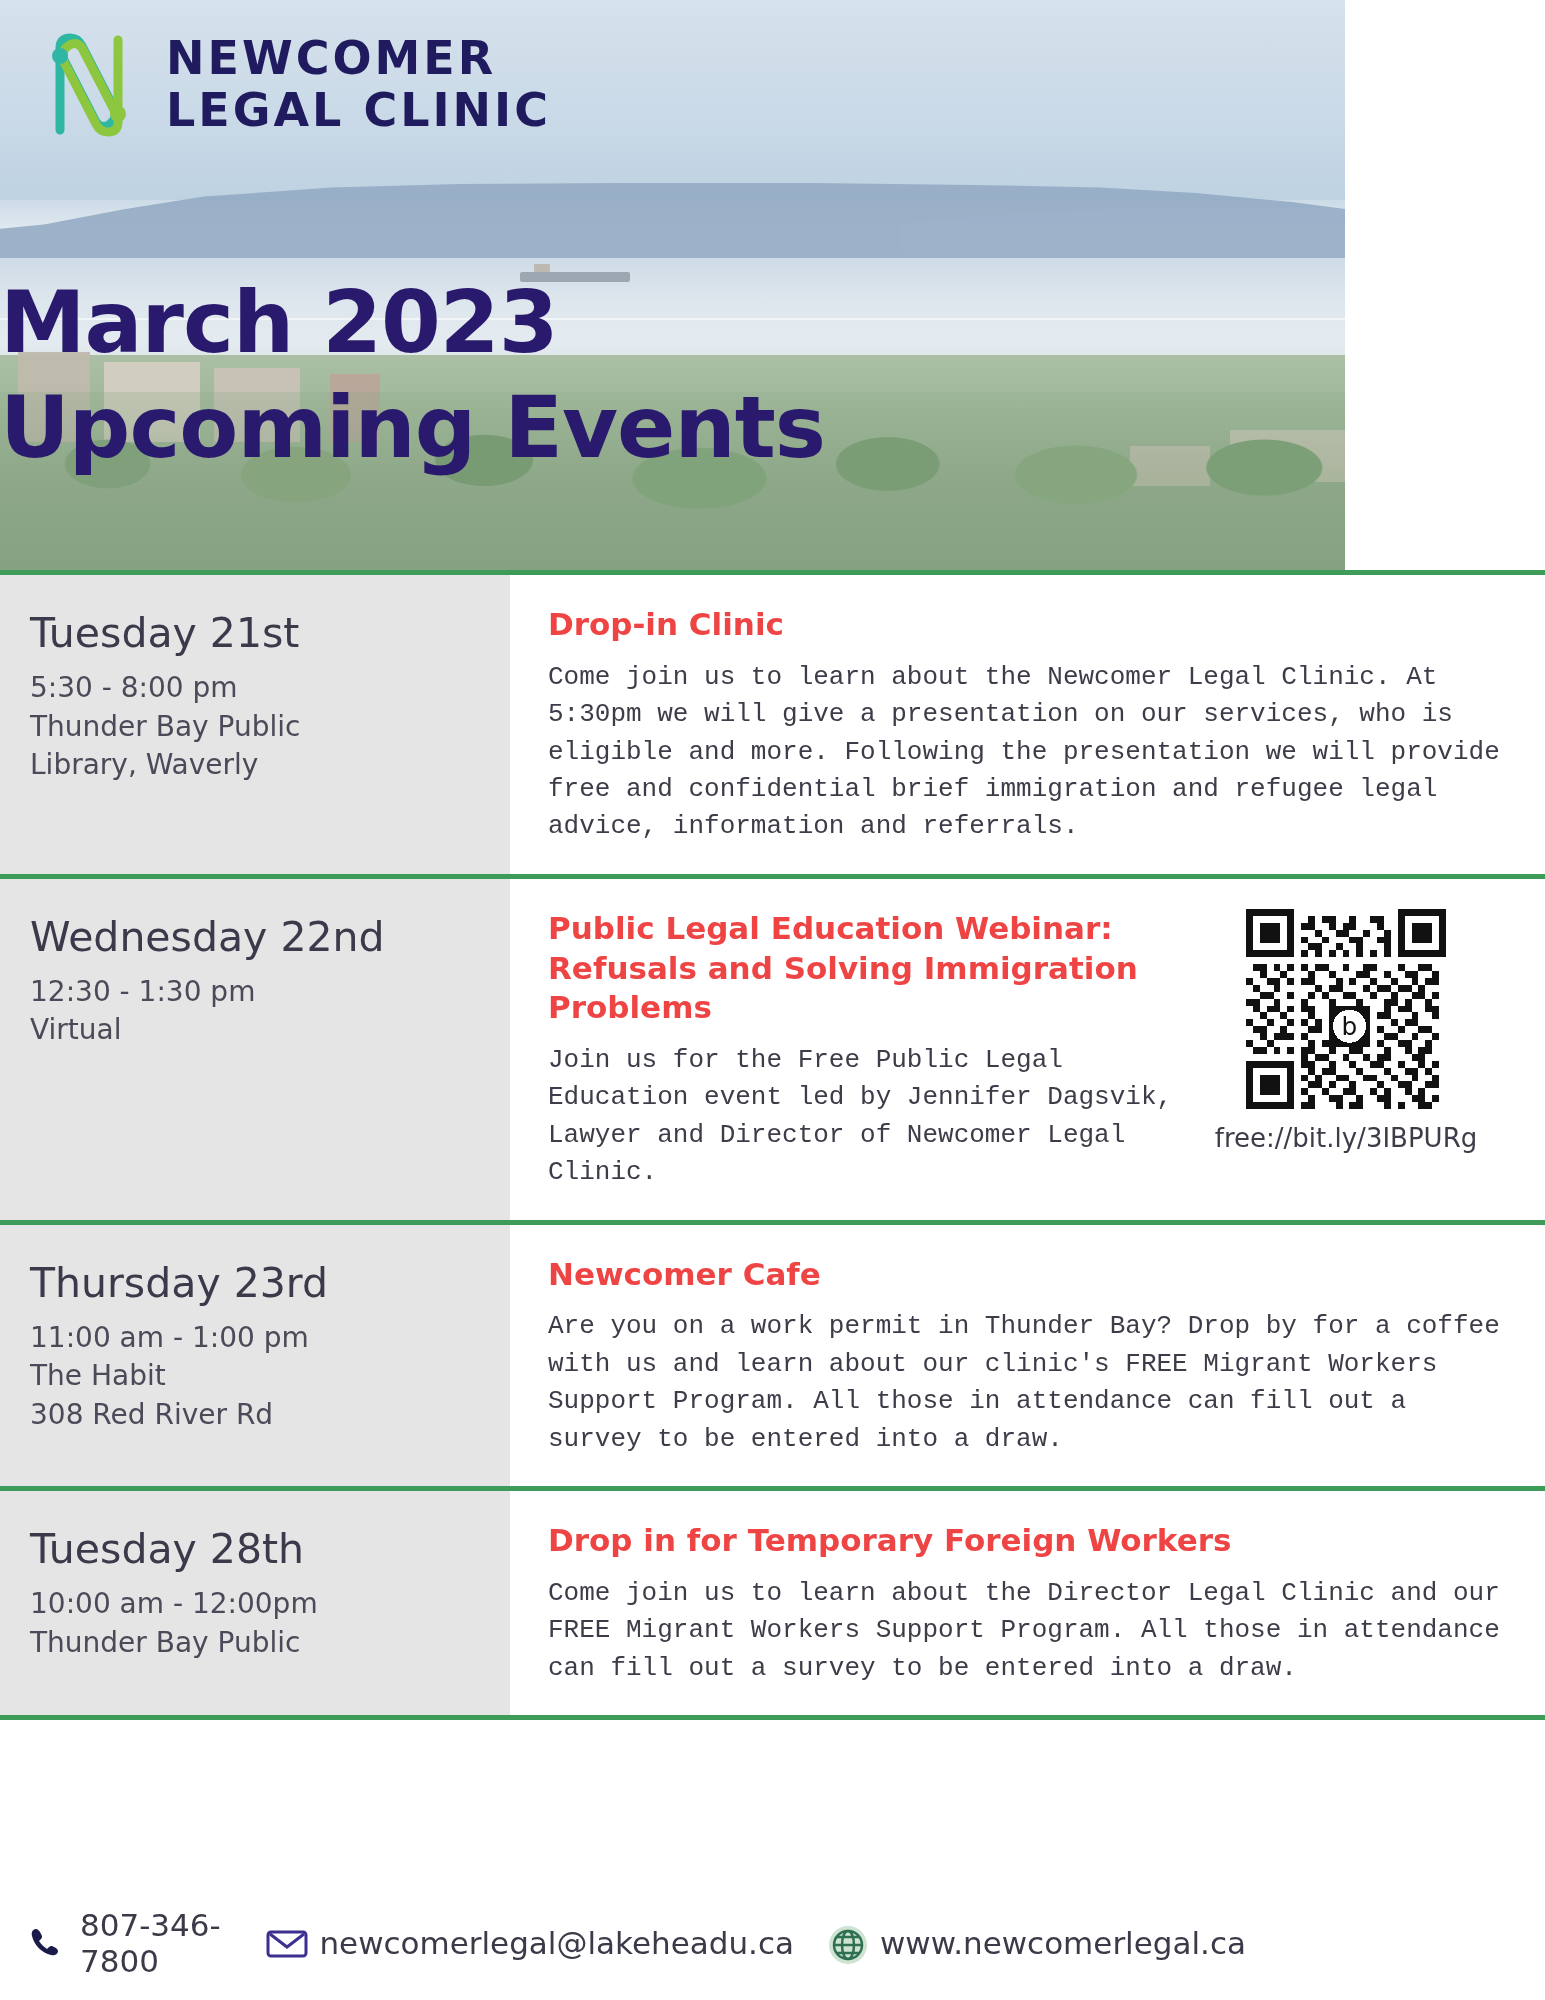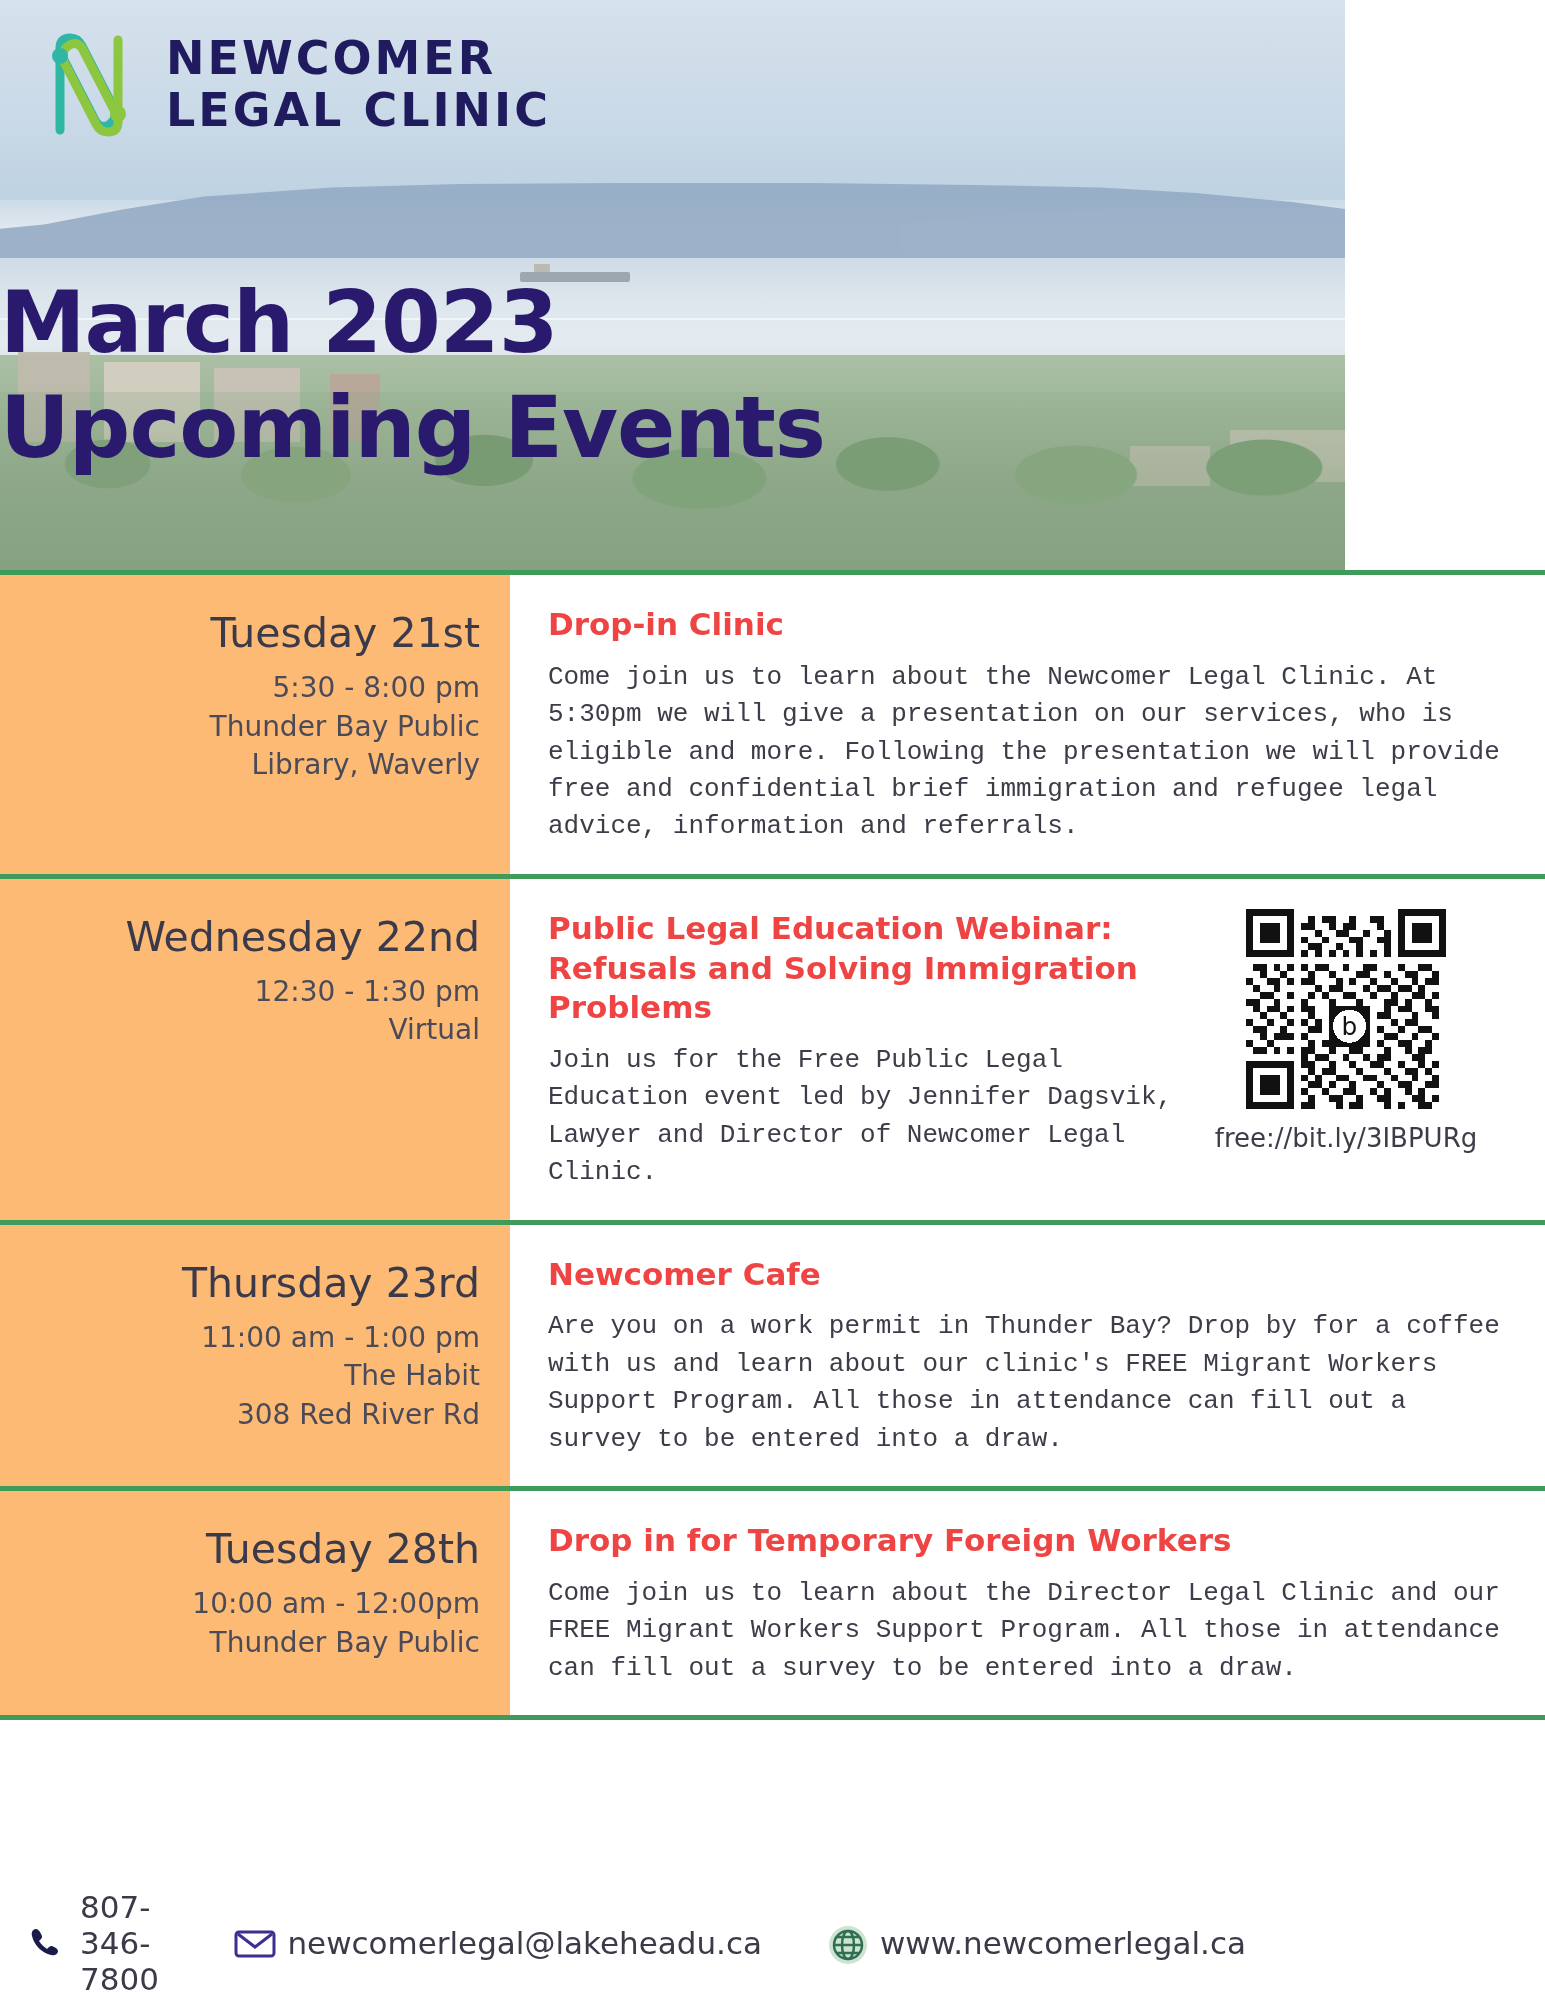--- a/index.html
+++ b/index.html
@@ -113,23 +113,22 @@
     line-height: 1.22;
     letter-spacing: -1px;
   }
 
   
   .rows { position: absolute; left: 0; top: 570px; width: 1545px; }
   .rule { height: 5px; background: #3f9b5a; width: 100%; }
   .row { display: flex; width: 100%; }
   .row-left {
     width: 510px; flex: 0 0 510px;
-    background: #fdba74;
+    background: #e5e5e5;
     padding: 34px 30px 30px 30px;
-    text-align: right;
   }
   .row-right {
     flex: 1 1 auto; background: #ffffff;
     padding: 30px 44px 28px 38px;
     position: relative;
   }
   .day {
     color: #3a3a4a;
     font-size: 41px;
     font-weight: 400;
@@ -163,21 +162,21 @@
   }
   .qr-img { width: 200px; height: 200px; margin: 0 auto; display: block; }
   .qr-link {
     margin-top: 14px; font-size: 26px; color: #3d3d49;
     font-family: "DejaVu Sans", sans-serif;
   }
 
   
   .footer {
     position: absolute; left: 0; bottom: 0; width: 1272px; height: 115px;
-    display: flex; align-items: center; gap: 64px;
+    display: flex; align-items: center; gap: 32px;
     padding: 0 26px;
   }
   .f-item { display: flex; align-items: center; gap: 14px; }
   .f-item span.txt {
     font-size: 31px; color: #3a3a48;
     font-family: "DejaVu Sans", sans-serif;
   }
   .ico { width: 40px; height: 40px; flex: 0 0 40px; }
 </style>
 </head>

